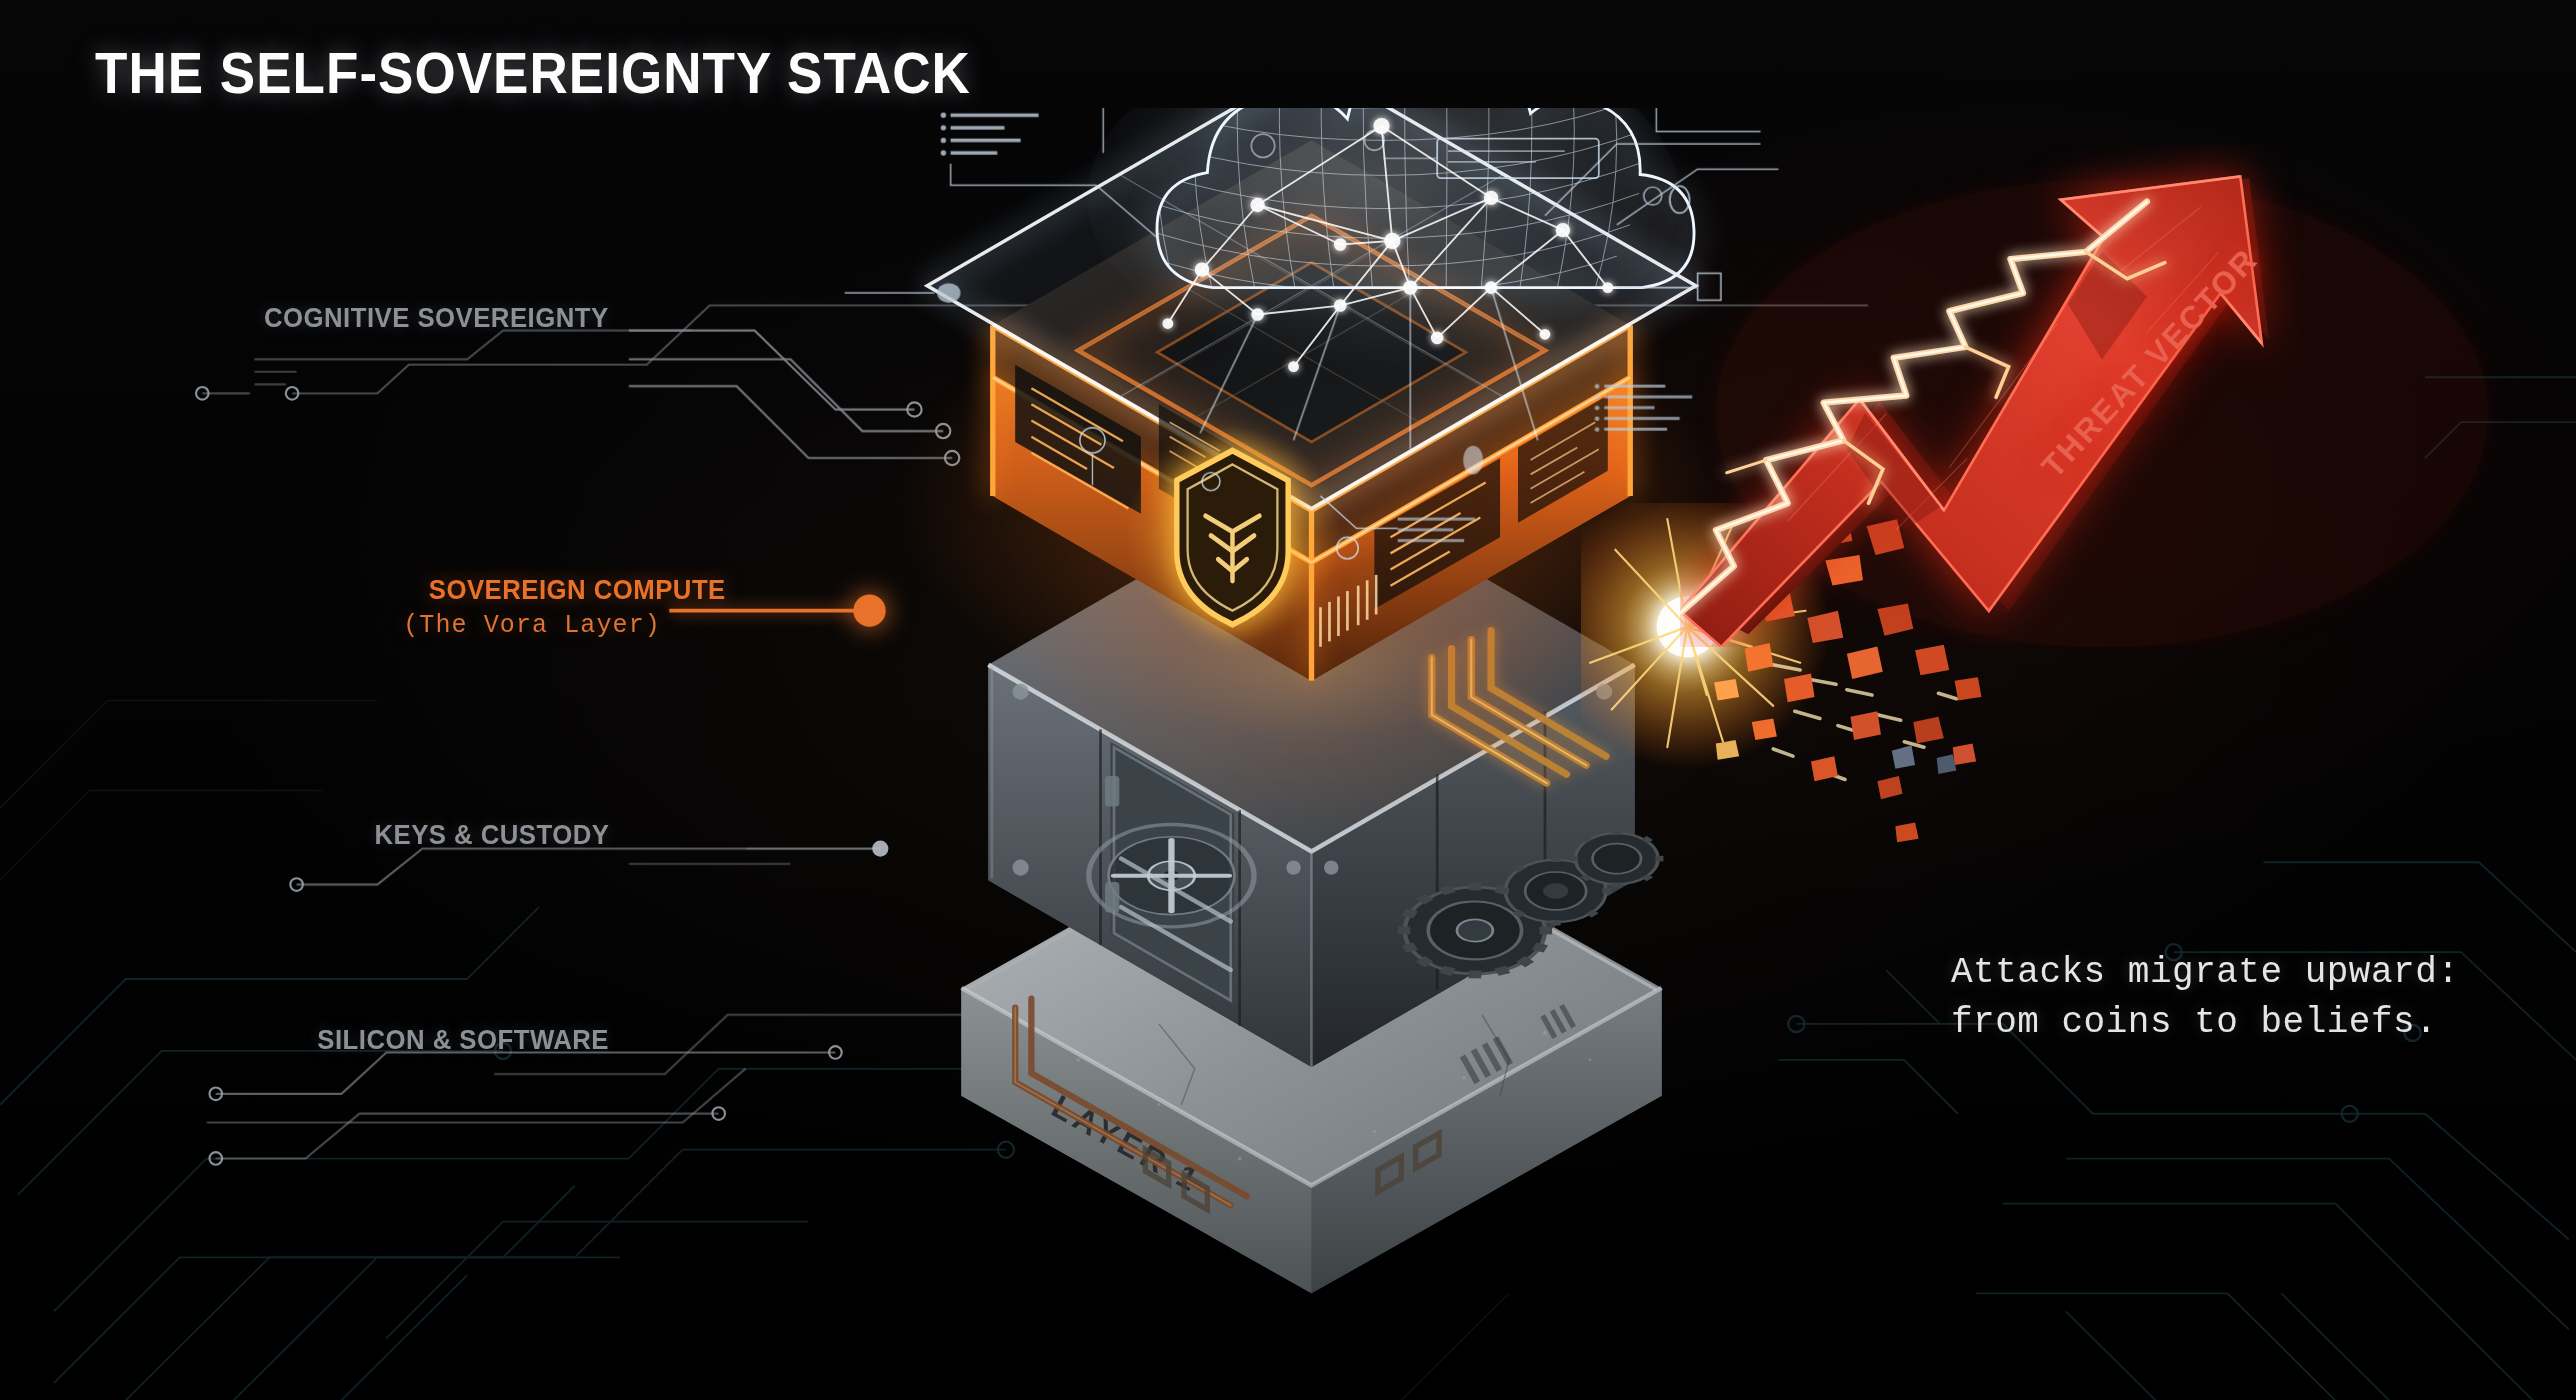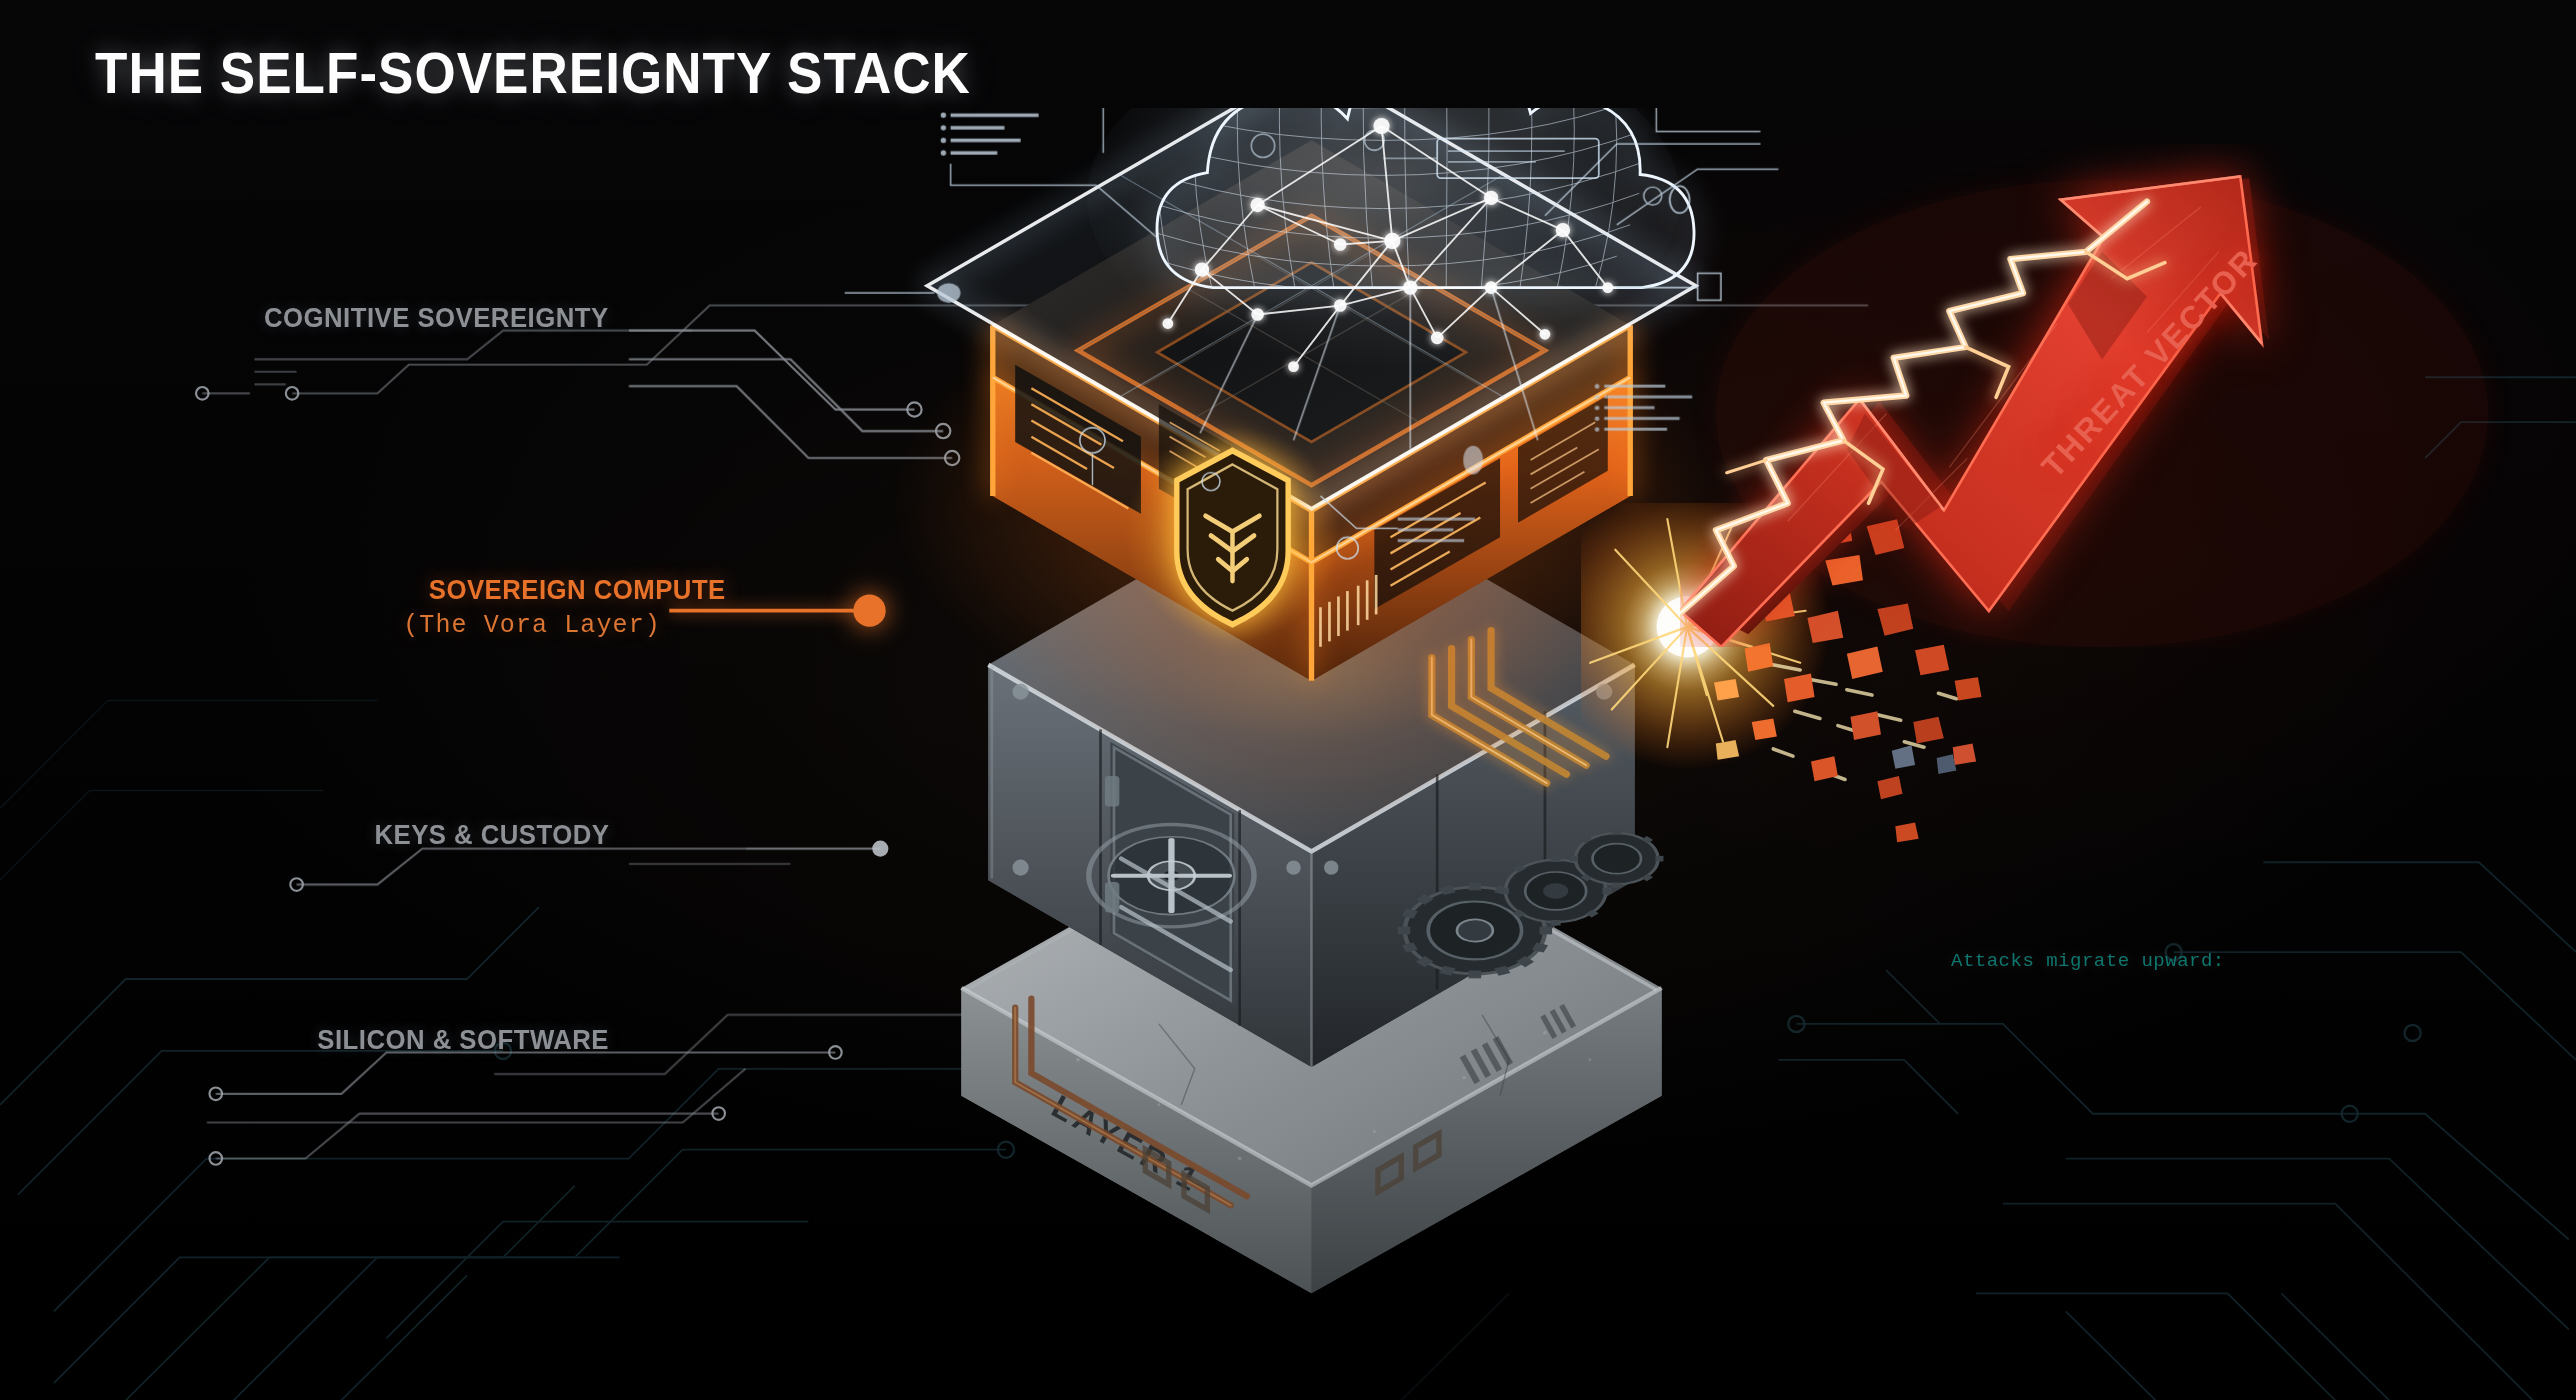--- a/index.html
+++ b/index.html
@@ -65,21 +65,21 @@
     transform:rotate(-47deg); transform-origin:left center;
     text-shadow:0 0 20px rgba(235,60,40,.75), 0 0 43px rgba(200,30,20,.45);
     white-space:nowrap;
     font-family:"Liberation Sans", sans-serif;
   }
 
   
   #caption{
     position:absolute; left:1951px; top:948px;
     font-family:"Liberation Mono", monospace;
-    font-size:19px; line-height:1.38; color:#0f766e; letter-spacing:0.5px;
+    font-size:36px; line-height:1.38; color:#e5e5e5; letter-spacing:0.5px;
     text-shadow:0 0 14.4px rgba(220,230,245,.22);
     white-space:nowrap;
   }
   #caption span{ display:block; }
 
   
   #impact-group{ position:absolute; left:1581px; top:503px; width:503px; height:377px; }
 </style>
 </head>
 <body>
@@ -890,14 +890,15 @@
     <path d="M452 120 L498 150 L540 132" fill="none" stroke="#ffcf96" stroke-width="4" stroke-linecap="round"></path>
     <path d="M96 352 L52 366" fill="none" stroke="#ffcf96" stroke-width="3.4" stroke-linecap="round"></path>
   </g>
 </svg>
 </div>
 
 <div id="threat-vector-label">THREAT VECTOR</div>
 
 <div id="caption">
   <span>Attacks migrate upward:</span>
+  <span>from coins to beliefs.</span>
 </div>
 
 
 </body></html>

